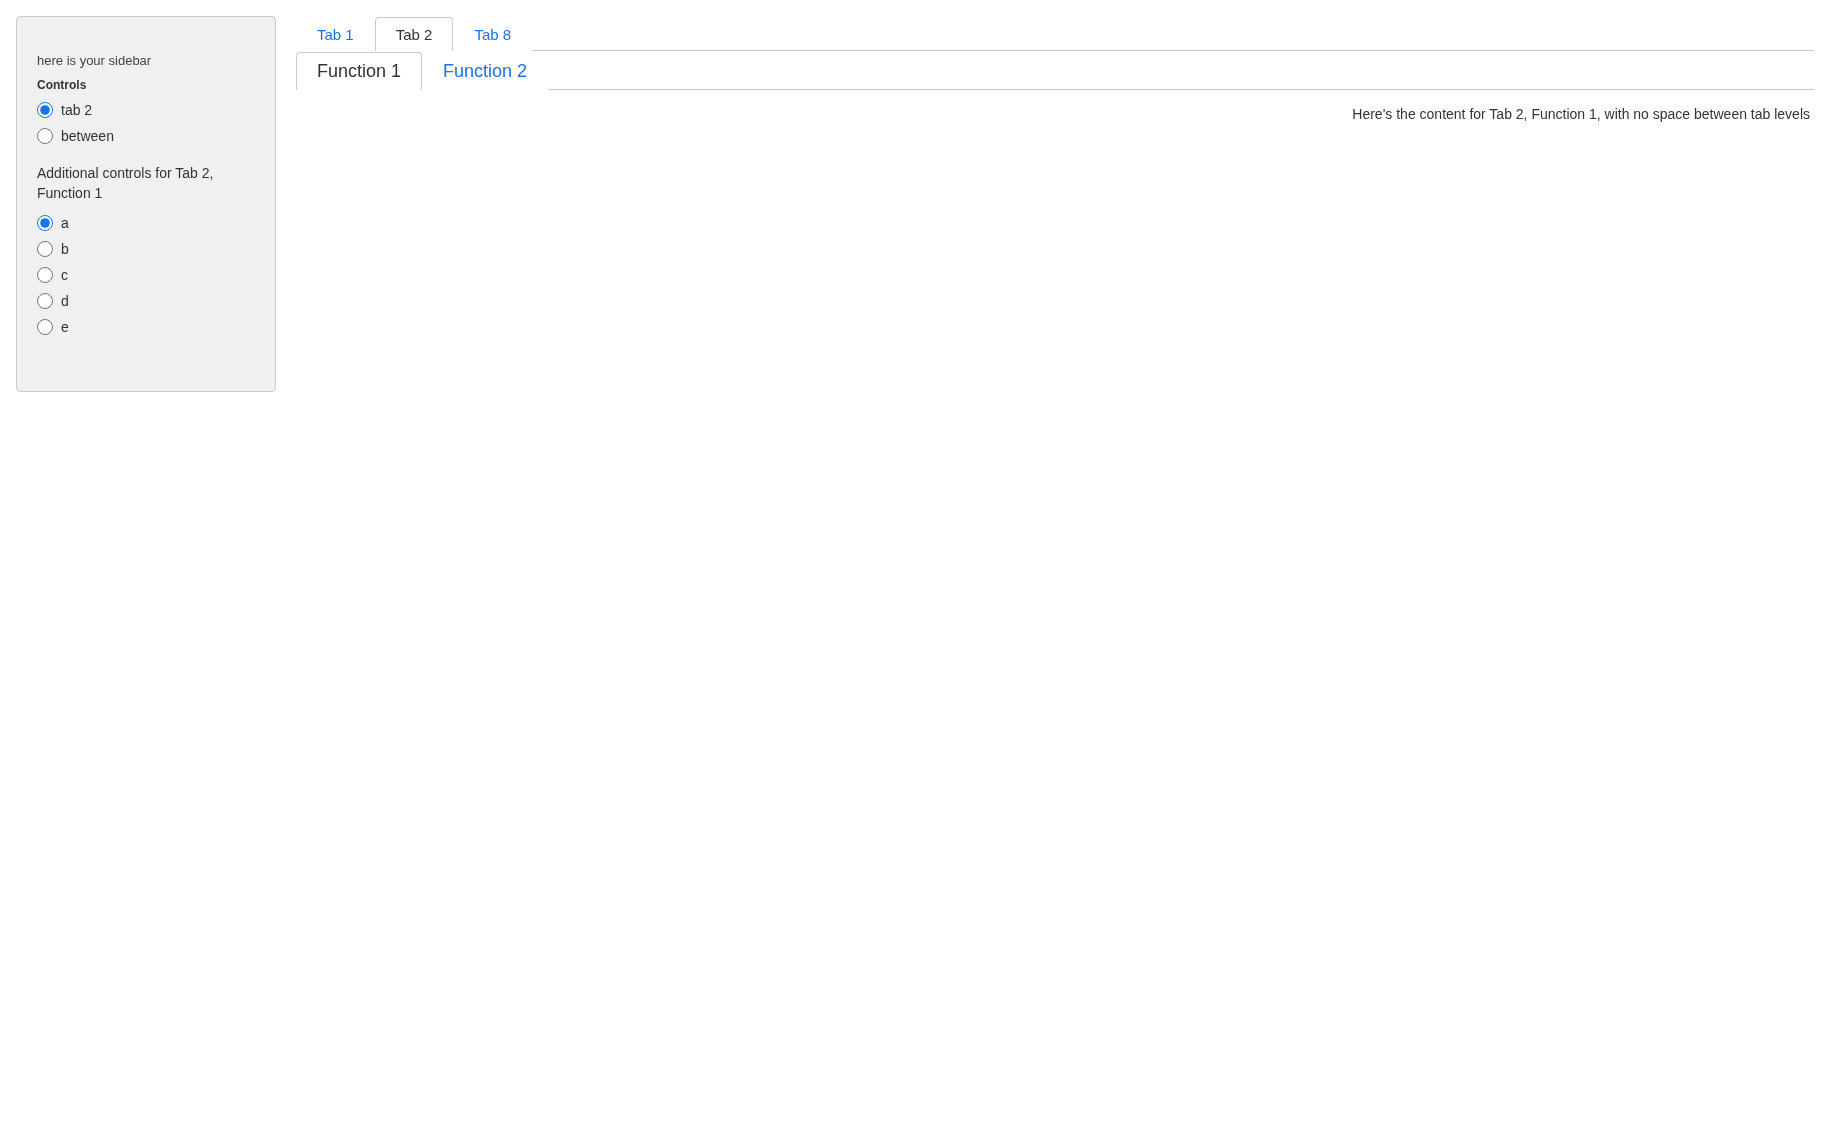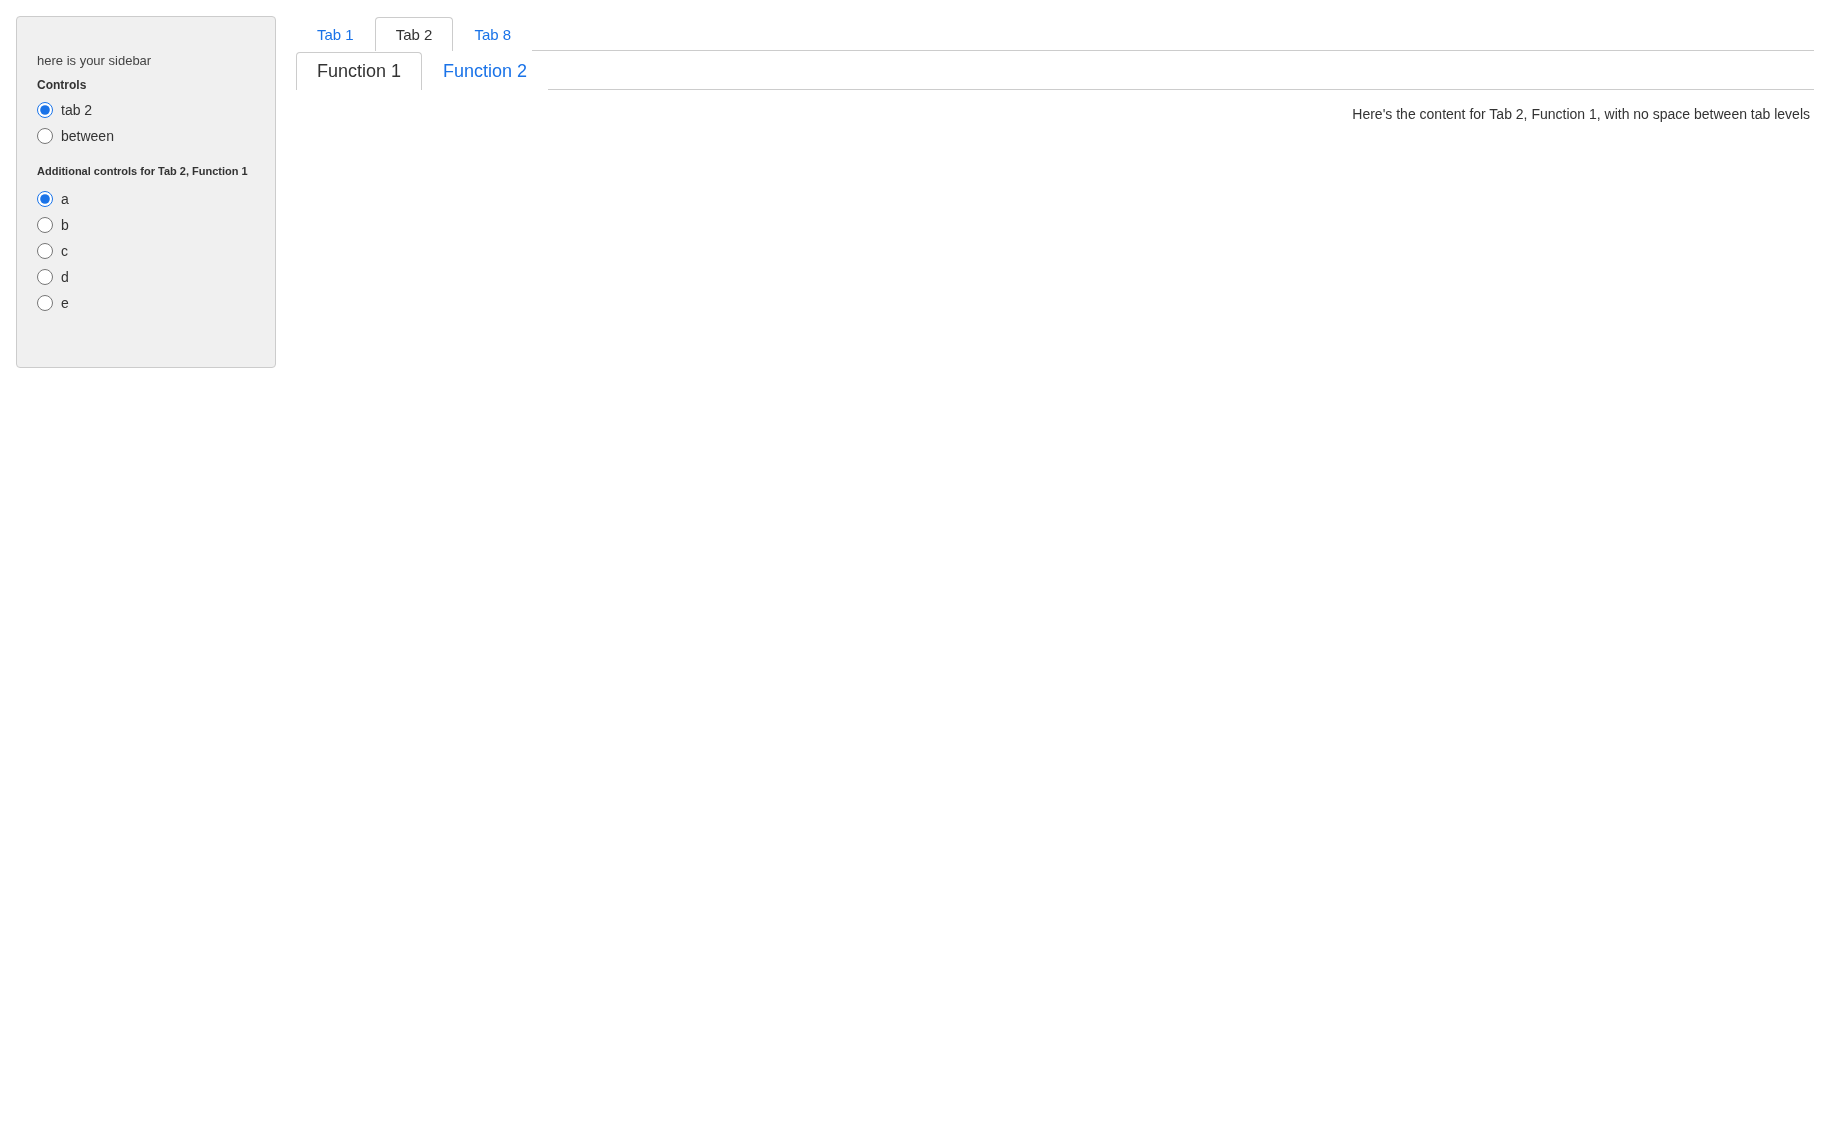--- a/index.html
+++ b/index.html
@@ -57,22 +57,22 @@
     }
 
     .radio-item input[type="radio"] {
       width: 16px;
       height: 16px;
       accent-color: #1a73e8;
       cursor: pointer;
     }
 
     .sidebar-section-title-2 {
-      font-weight: bold;
-      font-size: 11px;
+      font-weight: normal;
+      font-size: 14px;
       margin-bottom: 12px;
       line-height: 1.4;
     }
 
     
     .main-content {
       flex: 1;
       display: flex;
       flex-direction: column;
     }

